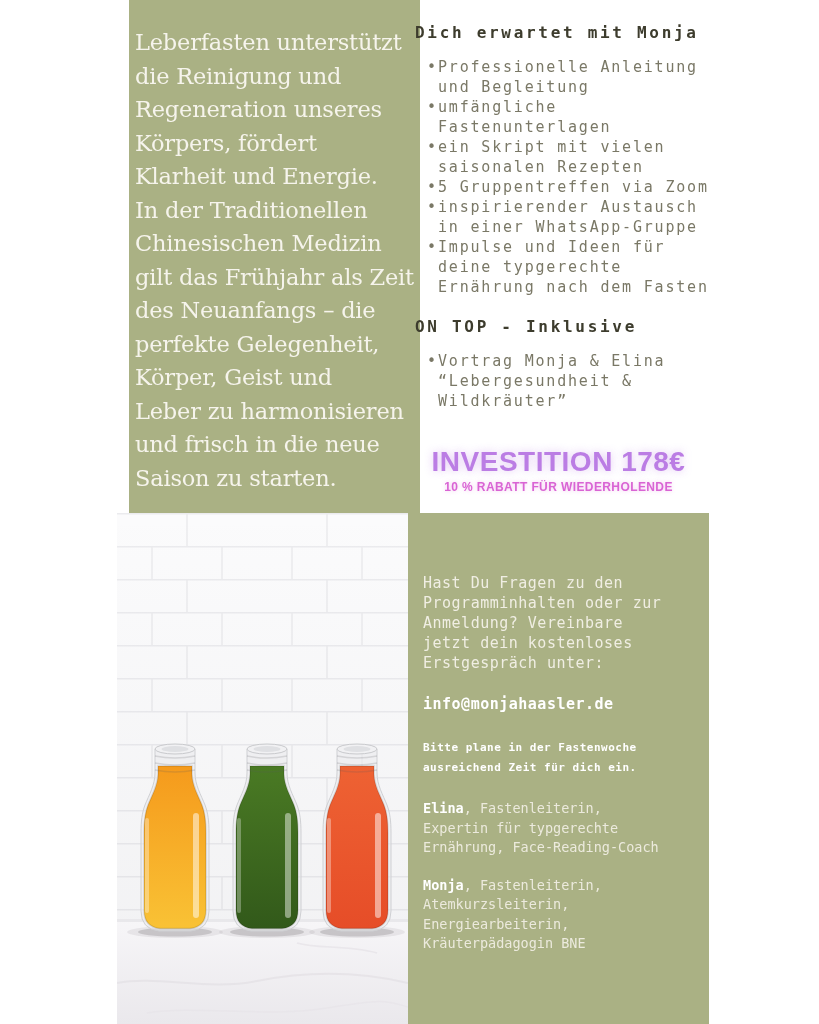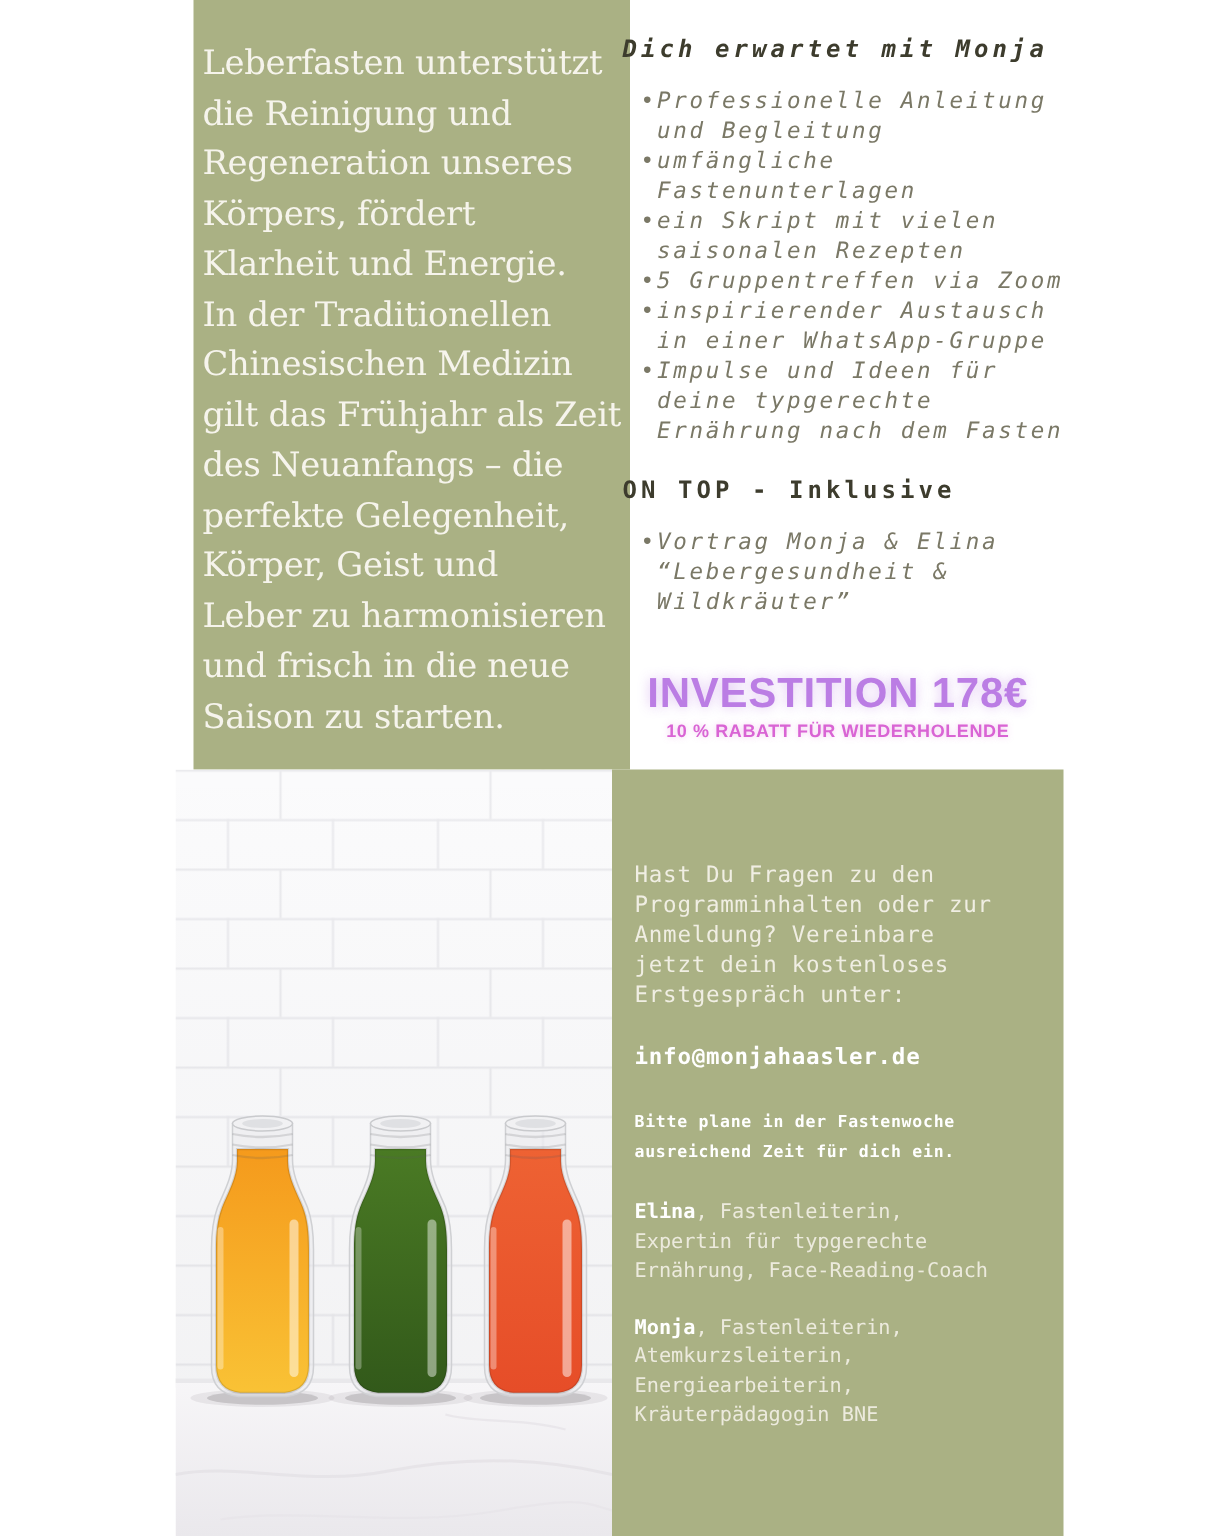--- a/index.html
+++ b/index.html
@@ -8,27 +8,27 @@
   
   .panel-intro{position:absolute;left:117px;top:0;width:291px;height:513px;
     background:#aab184;box-sizing:border-box;padding:26px 0 0 6px;margin-left:12px;}
   .serif-line{font-family:"DejaVu Serif",serif;font-weight:400;font-size:22.5px;
     line-height:33.5px;letter-spacing:-0.2px;white-space:nowrap;color:#f6f4ec;}
 
   
   .col-program{position:absolute;left:415px;top:0;width:300px;}
   .mono-heading{font-family:"DejaVu Sans Mono",monospace;font-weight:bold;
     font-size:16px;line-height:22px;letter-spacing:2.7px;color:#3d3c2d;margin:0;}
-  .h-program{margin-top:22px;font-style:italic;}
+  .h-program{margin-top:22px;}
   .h-ontop{margin-top:19px;}
   .blist{list-style:none;margin:13px 0 0 0;padding:0;}
   .blist li{display:flex;align-items:flex-start;font-family:"DejaVu Sans Mono",monospace;
     font-size:15px;line-height:20px;letter-spacing:1.8px;color:#7a7866;}
   .blist .dot{flex:none;margin-left:12px;width:11px;letter-spacing:0;}
-  .blist .li-text{width:276px;font-style:italic;}
+  .blist .li-text{width:276px;}
 
   
   .invest{margin-top:36px;margin-left:-7px;width:301px;text-align:center;}
   .invest-title{font-family:"Liberation Sans",sans-serif;font-weight:bold;
     font-size:28px;line-height:30px;letter-spacing:0.5px;color:#bb7de4;
     text-shadow:0 0 8px rgba(187,125,228,0.45);}
   .invest-sub{margin-top:3px;font-family:"Liberation Sans",sans-serif;font-weight:bold;
     font-size:12px;line-height:14px;letter-spacing:0.4px;color:#d964d4;
     text-shadow:0 0 4px rgba(217,100,212,0.35);}
 

